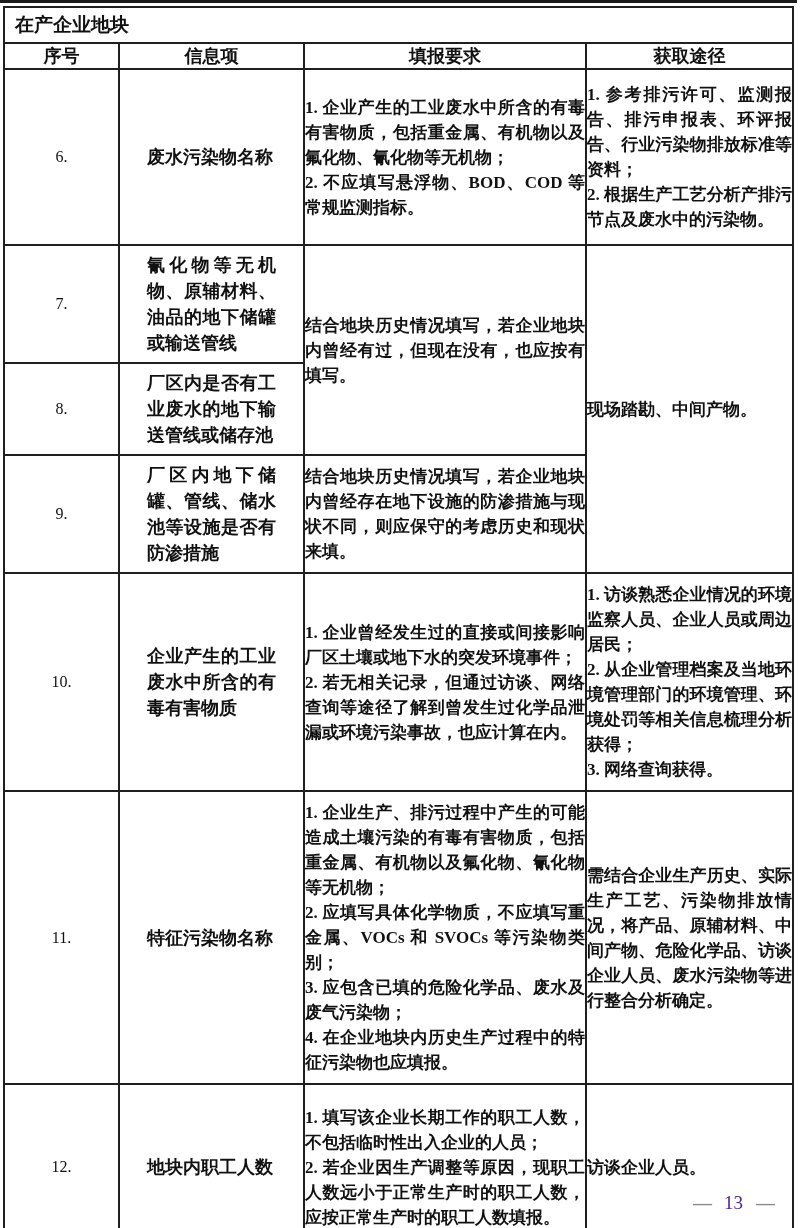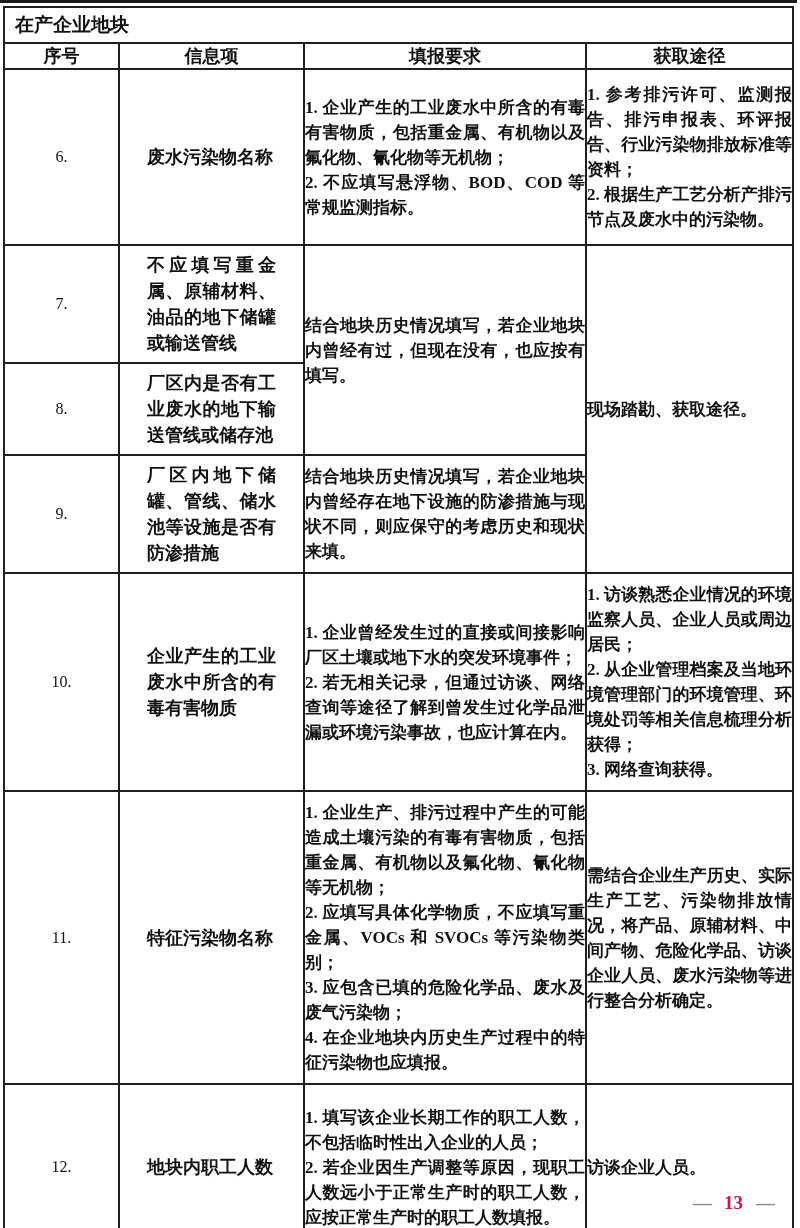--- a/index.html
+++ b/index.html
@@ -67,21 +67,21 @@
   .footer {
     position: absolute;
     top: 1192px;
     right: 26px;
     font-size: 19px;
     display: flex;
     align-items: center;
     gap: 13px;
   }
   .footer .dash { color: #8a8a8a; font-weight: bold; letter-spacing: -1px; }
-  .footer .num { color: #be185d; font-weight: bold; }
+  .footer .num { color: #4c1d95; font-weight: normal; }
 </style>
 </head>
 <body>
 
 <div class="page">
 
   <div class="top-rule"></div>
 
   <table class="info-table">
     <colgroup>
@@ -107,23 +107,23 @@
       <td class="cell-no">6.</td>
       <td class="cell-item">废水污染物名称</td>
       <td class="cell-text">1. 企业产生的工业废水中所含的有毒有害物质，包括重金属、有机物以及氟化物、氰化物等无机物；
 2. 不应填写悬浮物、BOD、COD 等常规监测指标。</td>
       <td class="cell-text">1. 参考排污许可、监测报告、排污申报表、环评报告、行业污染物排放标准等资料；
 2. 根据生产工艺分析产排污节点及废水中的污染物。</td>
     </tr>
 
     <tr style="height:84px">
       <td class="cell-no">7.</td>
-      <td class="cell-item">不应填写重金属、原辅材料、油品的地下储罐或输送管线</td>
+      <td class="cell-item">氰化物等无机物、原辅材料、油品的地下储罐或输送管线</td>
       <td class="cell-text" rowspan="2">结合地块历史情况填写，若企业地块内曾经有过，但现在没有，也应按有填写。</td>
-      <td class="cell-text" rowspan="3">现场踏勘、获取途径。</td>
+      <td class="cell-text" rowspan="3">现场踏勘、中间产物。</td>
     </tr>
 
     <tr style="height:86px">
       <td class="cell-no">8.</td>
       <td class="cell-item">厂区内是否有工业废水的地下输送管线或储存池</td>
     </tr>
 
     <tr style="height:104px">
       <td class="cell-no">9.</td>
       <td class="cell-item">厂区内地下储罐、管线、储水池等设施是否有防渗措施</td>

